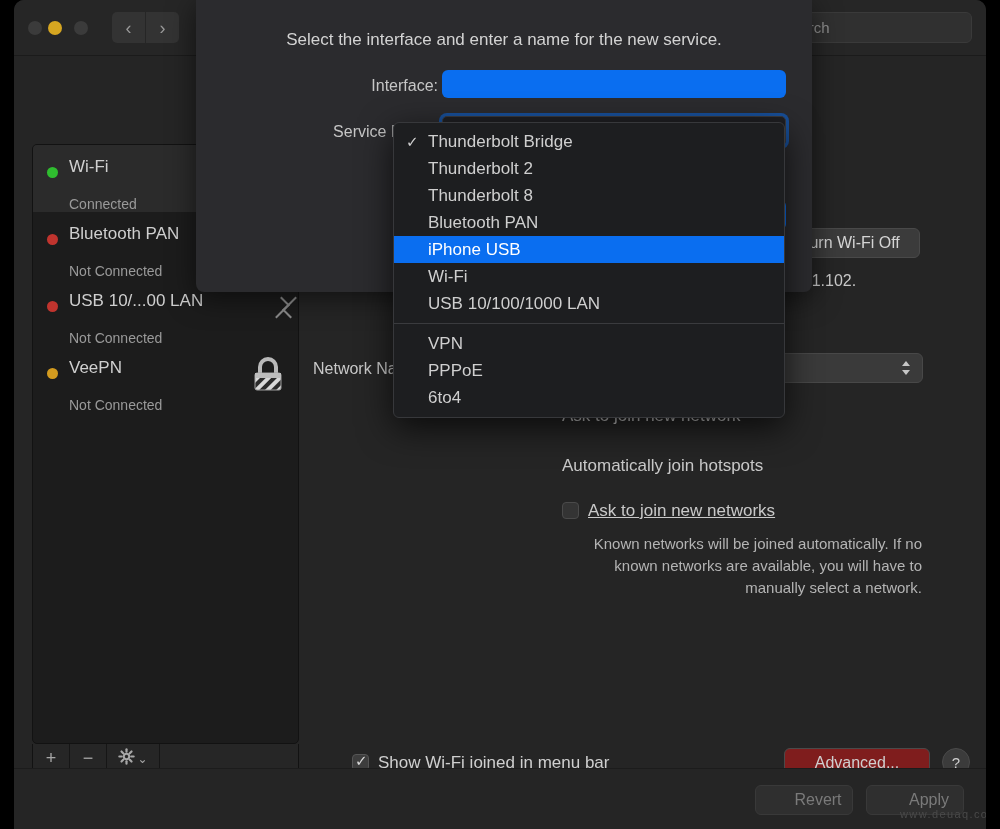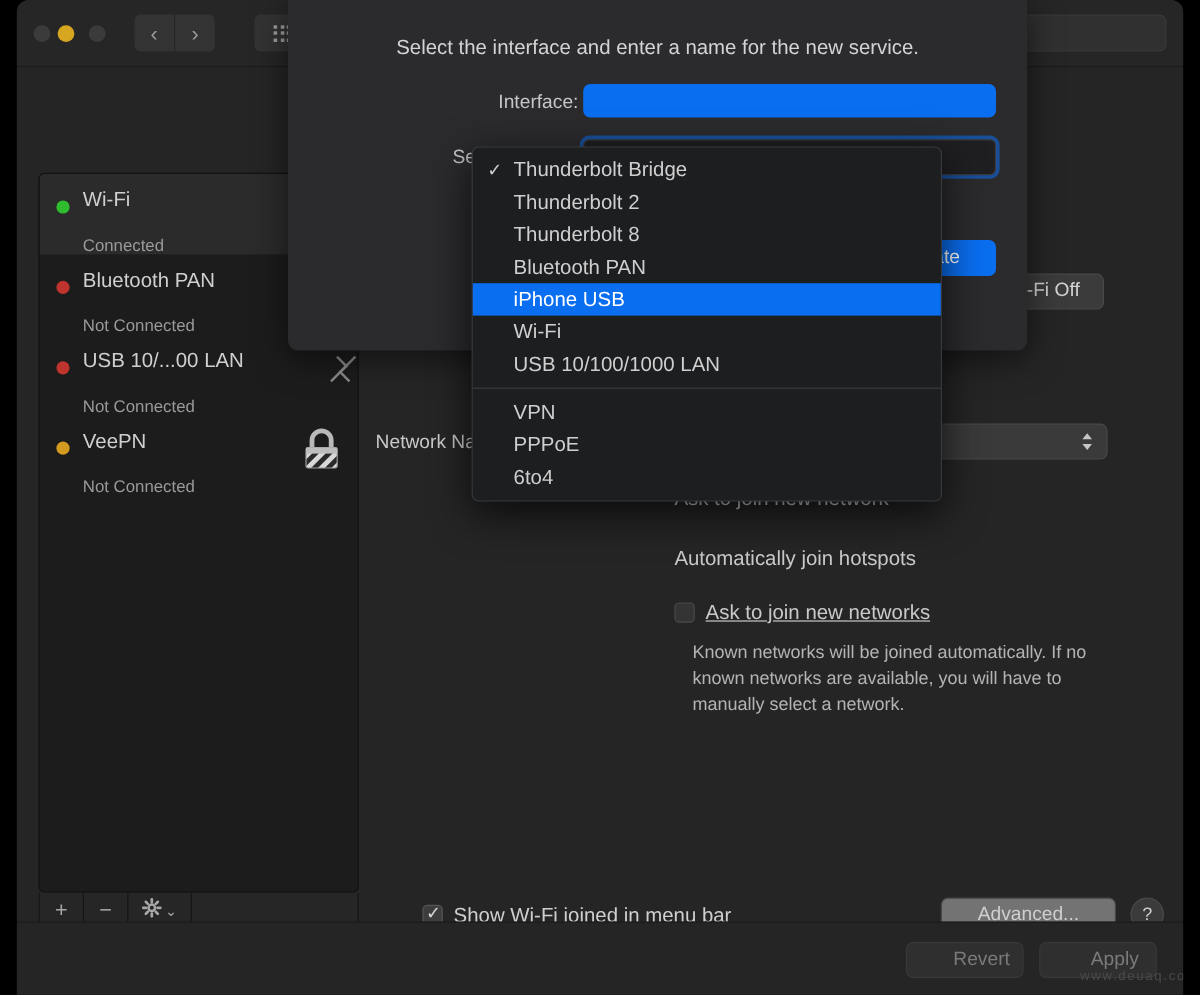--- a/index.html
+++ b/index.html
@@ -150,32 +150,32 @@
   .cbox{
     display:inline-block; width:17px; height:17px; vertical-align:-3px; margin-right:9px;
     background:#343434; border:1px solid #4a4a4a; border-radius:4px;
   }
   .cbox.on{ background:#3d3d3d; border-color:#555; position:relative; }
   .cbox.on::after{
     content:"✓"; position:absolute; left:2px; top:-3px; font-size:15px; color:#d8d8d8;
   }
   #ask-desc{
     position:absolute; left:265px; top:389px; width:345px;
-    font-size:15px; color:#b4b4b4; line-height:22px;
+    font-size:15px; color:#b4b4b4; line-height:22px;text-align:right;
   }
   #line-ask-n{ position:absolute; left:250px; top:262px; font-size:17px; color:#c9c9c9; }
   #line-auto-n{ position:absolute; left:250px; top:312px; font-size:17px; color:#c9c9c9; }
 
   #bottom-row{
     position:absolute; left:298px; top:692px; width:656px; height:44px;
   }
   #show-status{ position:absolute; left:40px; top:5px; font-size:17px; color:#cfcfcf; }
   #advanced-btn{
     position:absolute; left:472px; top:0; width:146px; height:30px;
-    background:#737373; border:1px solid #4a4a4a; border-radius:6px;
+    background:#7f1d1d; border:1px solid #4a4a4a; border-radius:6px;
     display:flex; align-items:center; justify-content:center;
     font-size:16px; color:#cfcfcf;
   }
   #help-btn{
     position:absolute; left:630px; top:0; width:28px; height:28px; border-radius:50%;
     background:#3b3b3b; border:1px solid #4a4a4a;
     display:flex; align-items:center; justify-content:center;
     font-size:15px; color:#cfcfcf;
   }
 
@@ -189,21 +189,20 @@
     font-size:16px; color:#7a7a7a;
     background:#2f2f2f; border:1px solid #393939;padding-left:28px;
   }
   #revert-btn{ left:741px; }
   #apply-btn { left:852px; }
 
   
   #sheet-dim{
     position:absolute; left:0; top:0; width:804px; height:829px;
     pointer-events:none;
-    margin-left:44px;
   }
   #sheet{
     position:absolute; left:182px; top:0; width:616px; height:292px;
     background:#2b2b2e;
     border-radius:0 0 8px 8px;
     box-shadow:0 6px 28px rgba(0,0,0,.55);
   }
   #sheet-title{
     position:absolute; left:0; top:30px; width:616px; text-align:center;
     font-size:17px; color:#d3d3d3;

